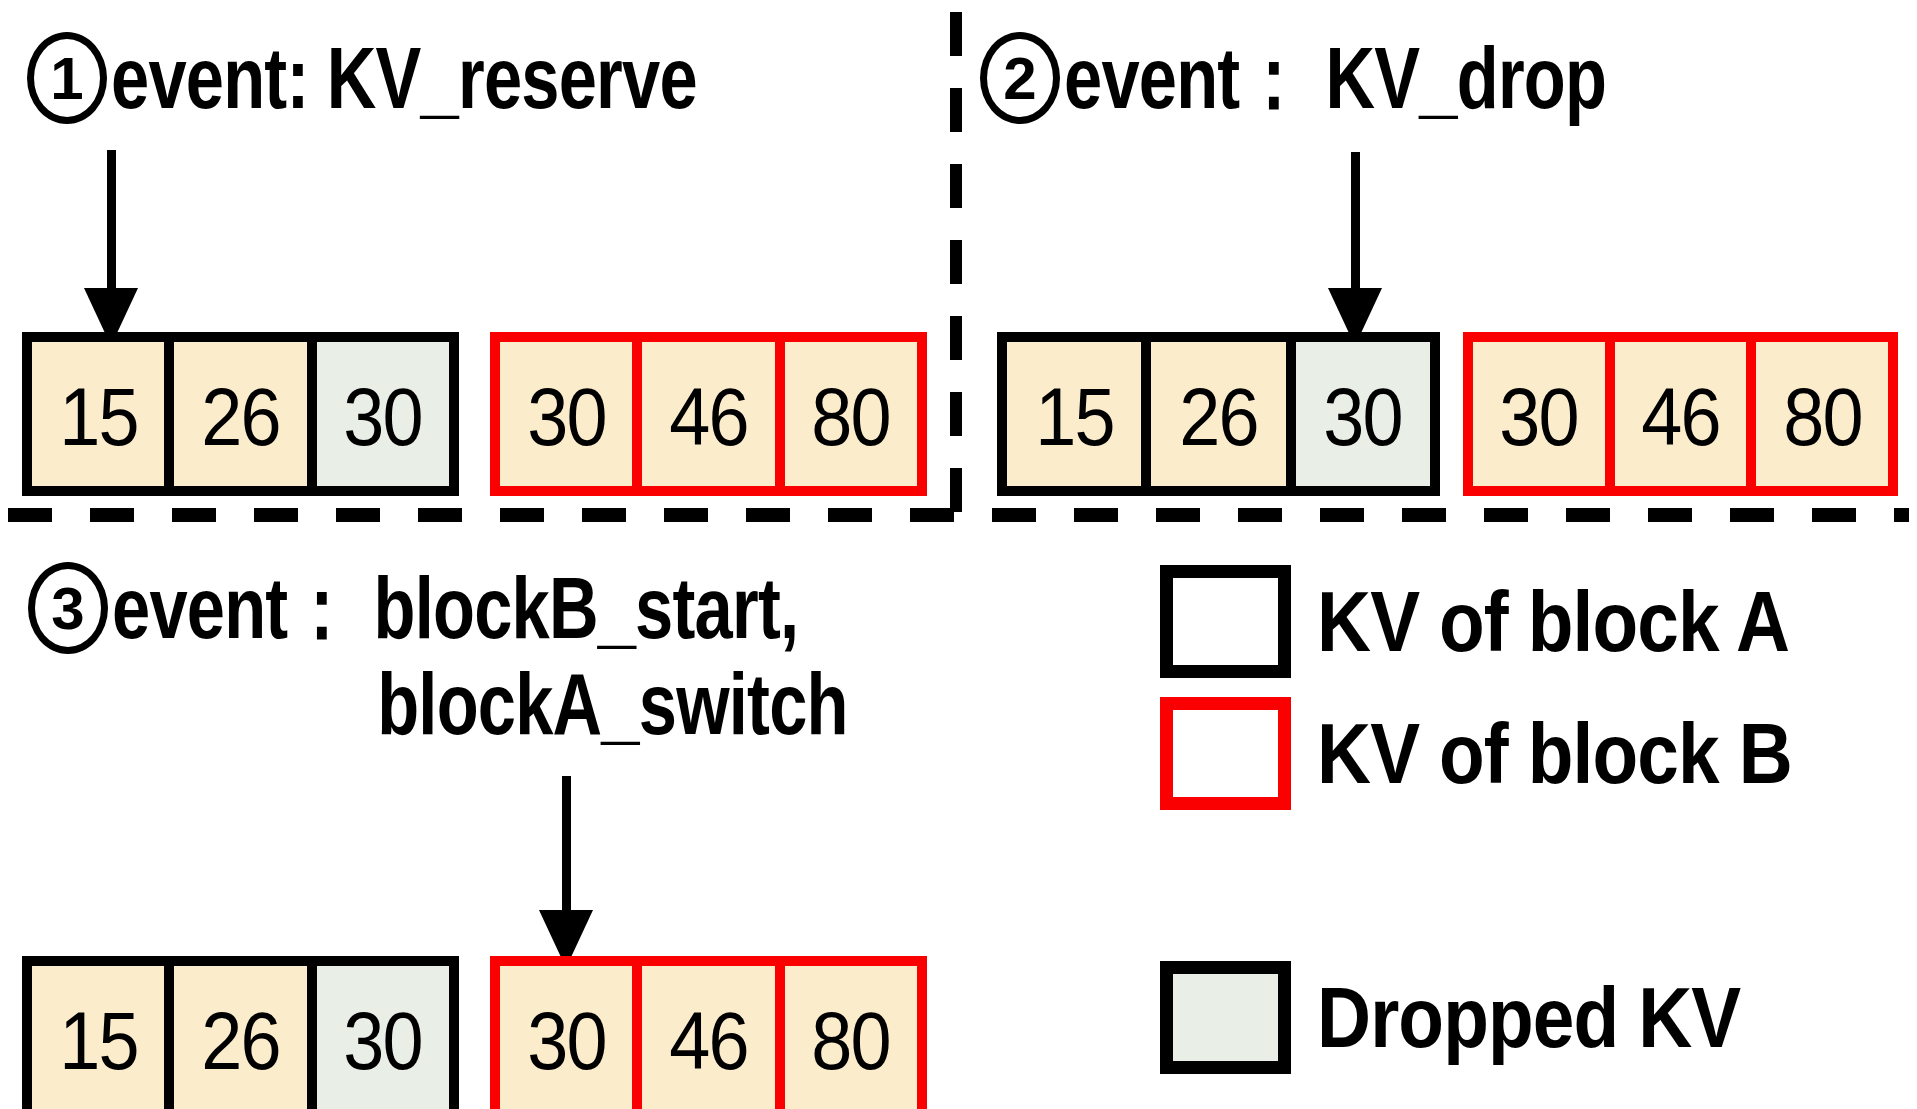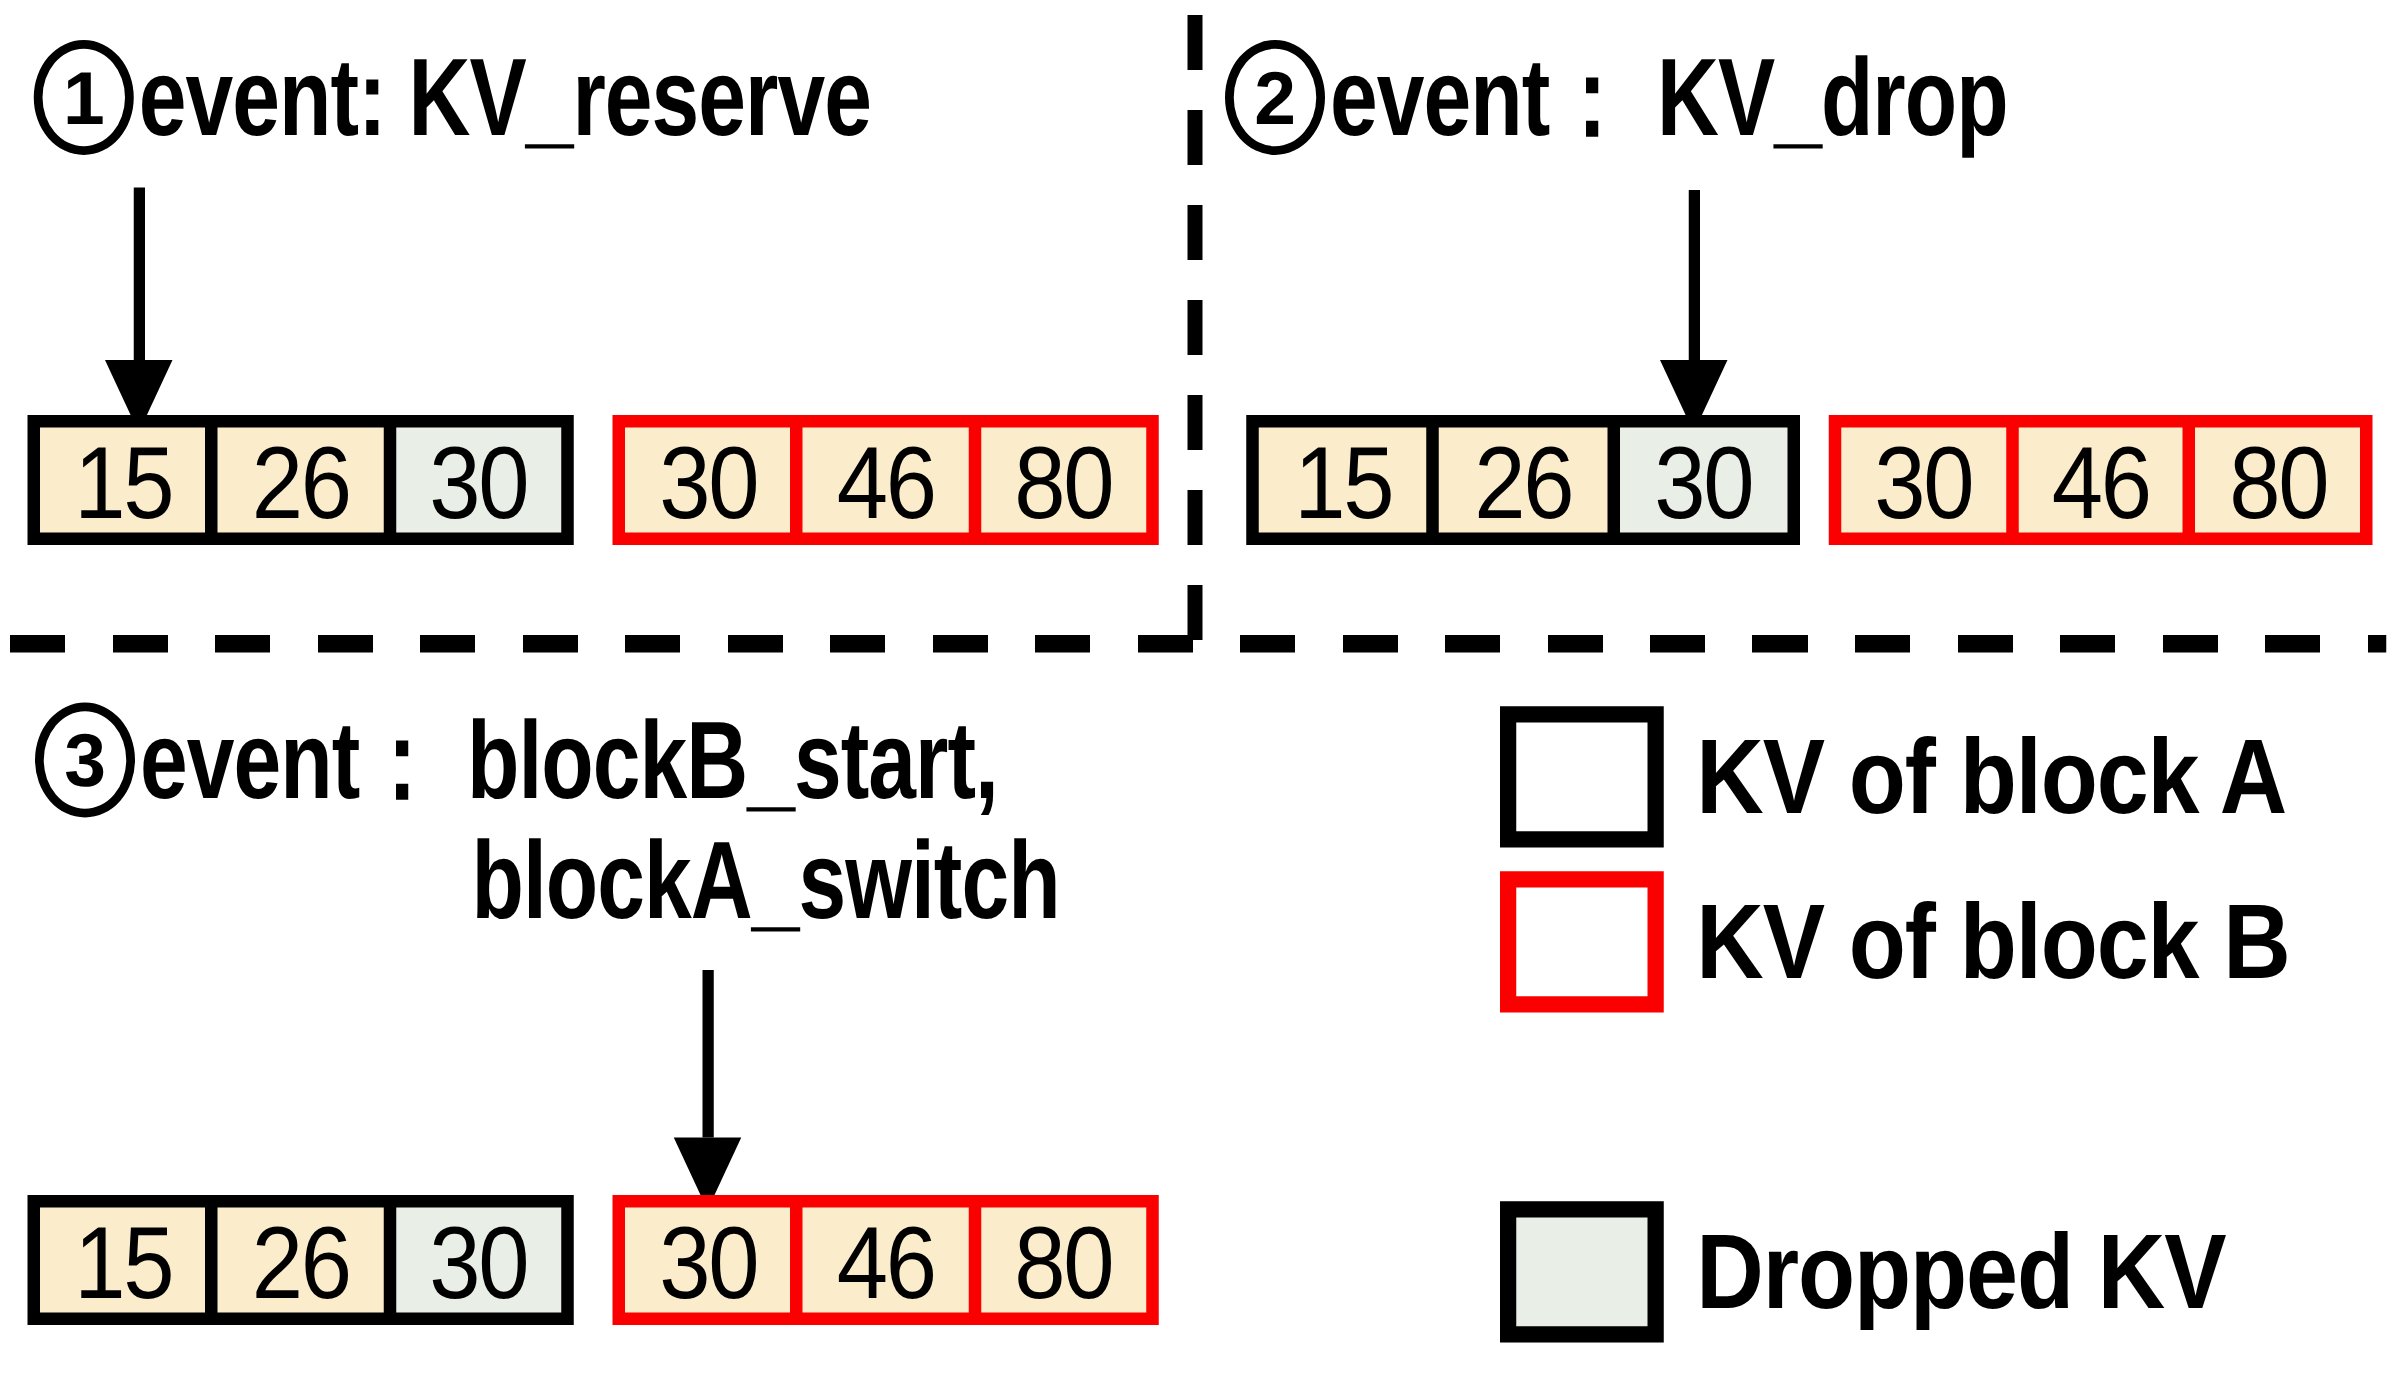--- a/index.html
+++ b/index.html
@@ -37,35 +37,35 @@
   .arrow { position:absolute; display:flex; flex-direction:column; align-items:center; width:54px; }
   .arrow .stem { width:9px; flex:1; background:#000; }
   .arrow .head {
     width:0; height:0;
     border-left:27px solid transparent; border-right:27px solid transparent;
     border-top:58px solid #000;
   }
 
   
   .kvblock {
-    position:absolute; height:104px; box-sizing:border-box;
+    position:absolute; height:164px; box-sizing:border-box;
     display:flex; gap:10px; padding:10px;
   }
   .kvblock.black { background:#000000; }
   .kvblock.red   { background:#fa0000; }
   .cell { flex:1; display:flex; align-items:center; justify-content:center; }
   .cell.reserved { background:#fbedcc; }
   .cell.dropped  { background:#e9efe7; }
   .num {
     font-size:82px; font-weight:400; letter-spacing:-2px; padding-top:6px;
     transform:scaleX(0.9); transform-origin:center;
   }
 
   
-  .legend-item { position:absolute; left:1200px; height:113px; display:flex; align-items:center; }
+  .legend-item { position:absolute; left:1160px; height:113px; display:flex; align-items:center; }
   .swatch { box-sizing:border-box; width:131px; height:113px; flex:none; }
   .sw-a        { border:13px solid #000000; background:#ffffff; }
   .sw-b        { border:13px solid #fa0000; background:#ffffff; }
   .sw-reserved { border:13px solid #000000; background:#fbedcc; }
   .sw-dropped  { border:13px solid #000000; background:#e9efe7; }
   .legend-label {
     font-size:85px; font-weight:700; letter-spacing:-1px; white-space:nowrap;
     margin-left:26px; transform:scaleX(0.88); transform-origin:left center;
   }
 </style>

